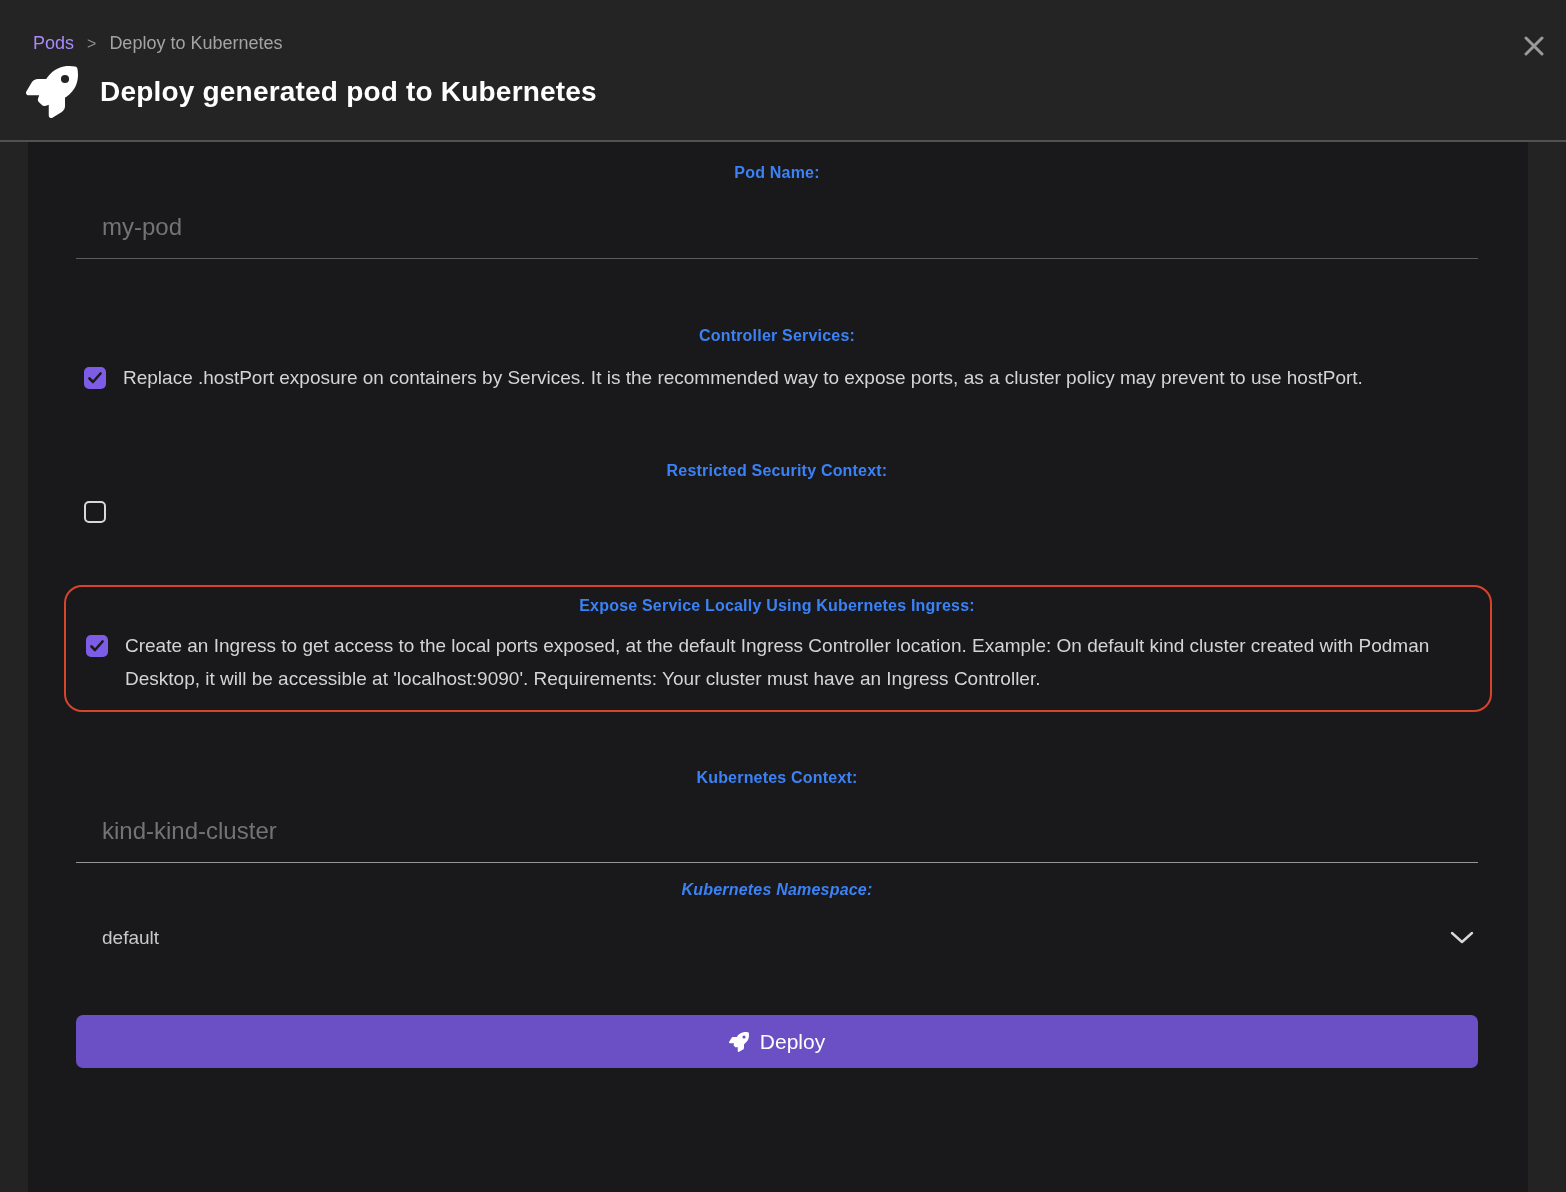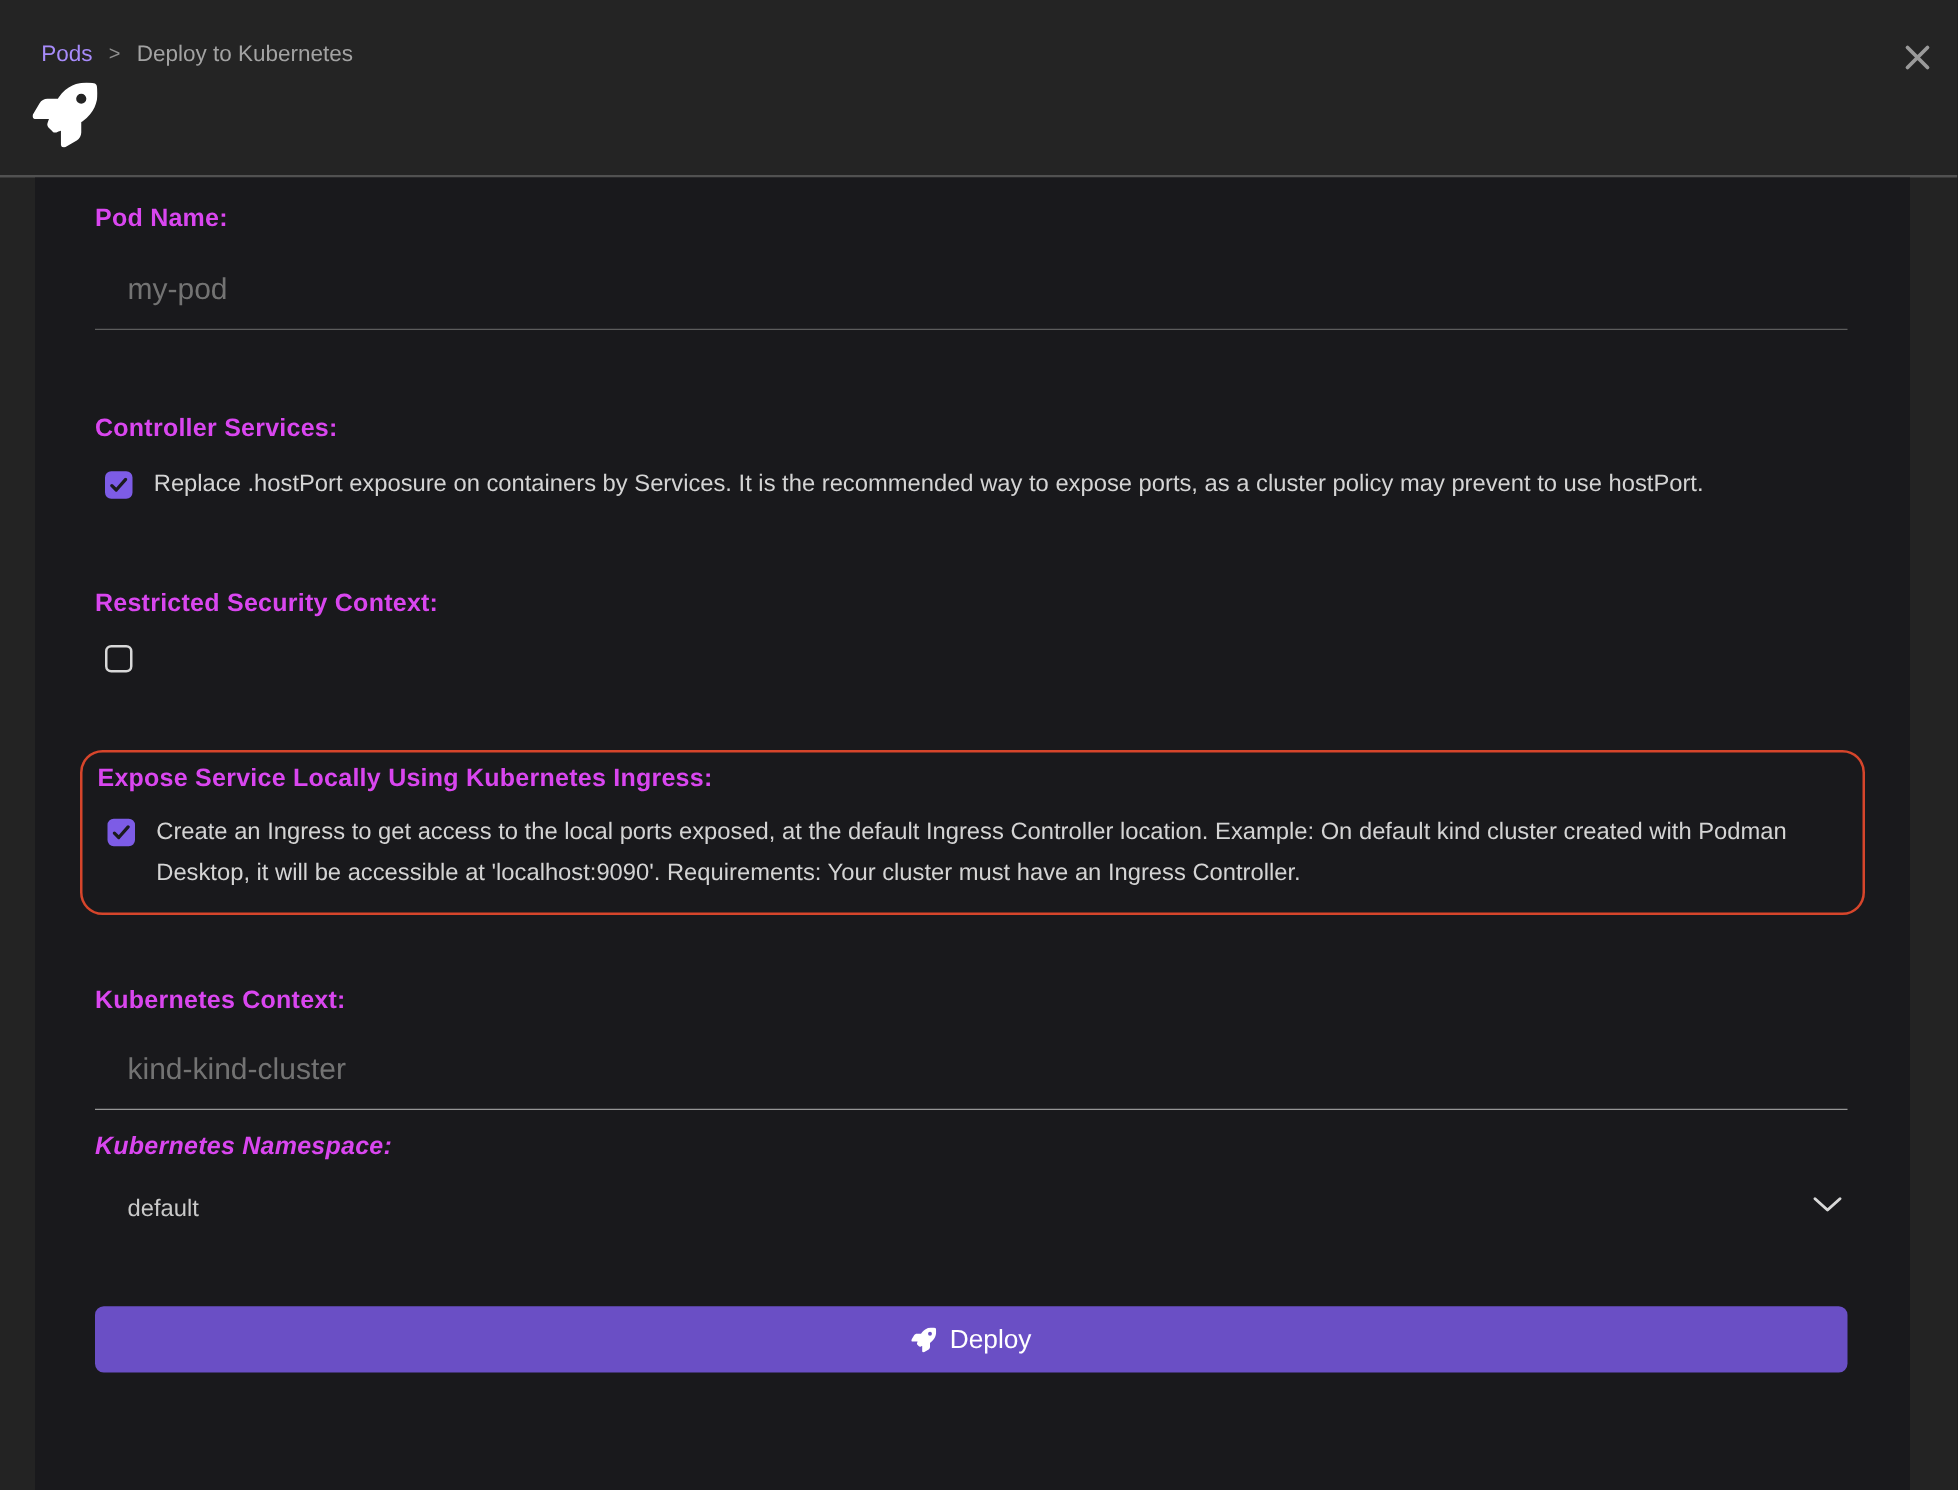--- a/index.html
+++ b/index.html
@@ -43,22 +43,23 @@
   }
 
   
   .panel {
     position: absolute; left: 28px; right: 38px; top: 142px; bottom: 0;
     background: #19191c;
     padding: 21px 50px 0 48px;
     box-sizing: border-box;
   }
   .field-label {
-    color: #d946ef; font-size: 20px; font-weight: 700;
+    color: #3b82f6; font-size: 16px; font-weight: 700;
     letter-spacing: 0.2px;
+    text-align: center;
   }
   .text-input {
     color: #737373; font-size: 24px;
     padding: 0 0 17px 26px;
     border-bottom: 1px solid #5c5c5c;
     cursor: text;
   }
   .lbl-podname { margin-top: 1px; }
   .input-podname { margin-top: 31px; }
 
@@ -87,21 +88,21 @@
     border: 2.5px solid #d6452b; border-radius: 18px;
     padding: 10px 14px 15px 12px;
   }
   .ingress-box .check-row { margin-top: 14px; }
 
   .lbl-context { margin-top: 57px; }
   .input-context { margin-top: 30px; border-bottom-color: #969696; }
 
   .lbl-namespace { margin-top: 18px; font-style: italic; }
   .select-row {
-    margin-top: 28px; display: flex; align-items: flex-start;
+    margin-top: 28px; display: flex; align-items: flex-end;
     justify-content: space-between; cursor: pointer; padding-left: 26px;
   }
   .select-value { color: #c9c9c9; font-size: 19px; }
   .chevron { margin-right: 4px; }
 
   .deploy-btn {
     margin-top: 66px; width: 100%; height: 53px;
     background: #6a4fc5; border: none; border-radius: 7px;
     color: #ffffff; font-size: 21px; font-weight: 500;
     font-family: "Liberation Sans", "DejaVu Sans", sans-serif;
@@ -125,20 +126,21 @@
       <svg width="24" height="24" viewBox="0 0 24 24">
         <path d="M4 4 L20 20 M20 4 L4 20" stroke="#9a9a9a" stroke-width="3" stroke-linecap="round"></path>
       </svg>
     </button>
     <div class="title-row">
       <span class="rocket-big">
         <svg viewBox="0 0 512 512">
             <path d="M156.6 384.9L125.7 354c-8.5-8.5-11.5-20.8-7.7-32.2c3-8.9 7-20.5 11.8-33.8L24 288c-8.6 0-16.6-4.6-20.9-12.1s-4.2-16.7 .2-24.1l52.5-88.5c13-21.9 36.5-35.3 61.9-35.3l82.3 0c2.4-4 4.8-7.7 7.2-11.3C289.1-4.1 411.1-8.1 483.9 5.3c11.6 2.1 20.6 11.2 22.8 22.8c13.4 72.9 9.3 194.8-111.4 276.7c-3.5 2.4-7.3 4.8-11.3 7.2l0 82.3c0 25.4-13.4 49-35.3 61.9l-88.5 52.5c-7.4 4.4-16.6 4.5-24.1 .2s-12.1-12.2-12.1-20.9l0-107.2c-14.1 4.9-26.4 9-35.7 12.1c-11.2 3.6-23.4 .5-31.8-7.8zM384 168a40 40 0 1 0 0-80 40 40 0 1 0 0 80z"></path>
           </svg>
       </span>
+      <h1 class="page-title">Deploy generated pod to Kubernetes</h1>
     </div>
   </header>
 
   <main class="panel">
 
     <div class="field-label lbl-podname">Pod Name:</div>
     <div class="text-input input-podname">my-pod</div>
 
     <div class="field-label lbl-services">Controller Services:</div>
     <div class="check-row">

